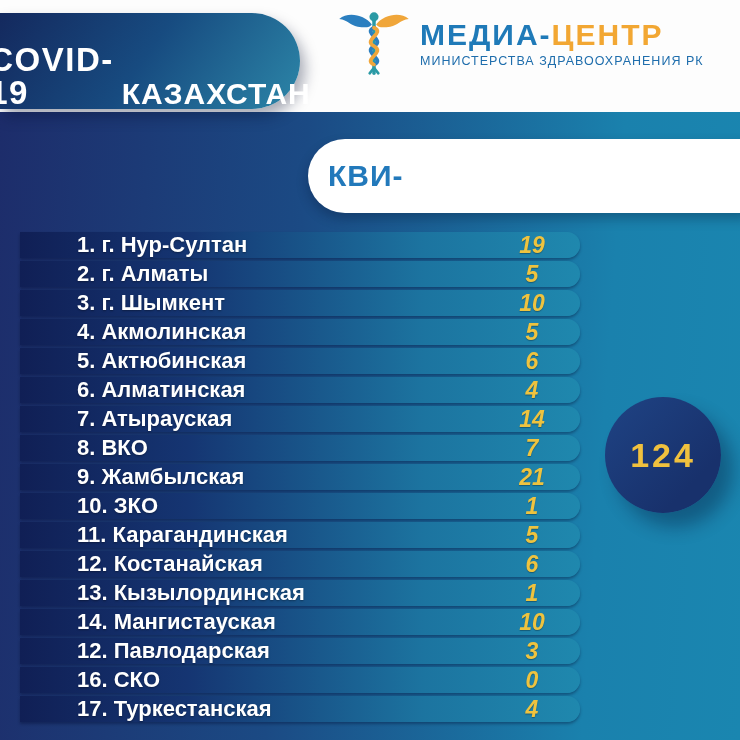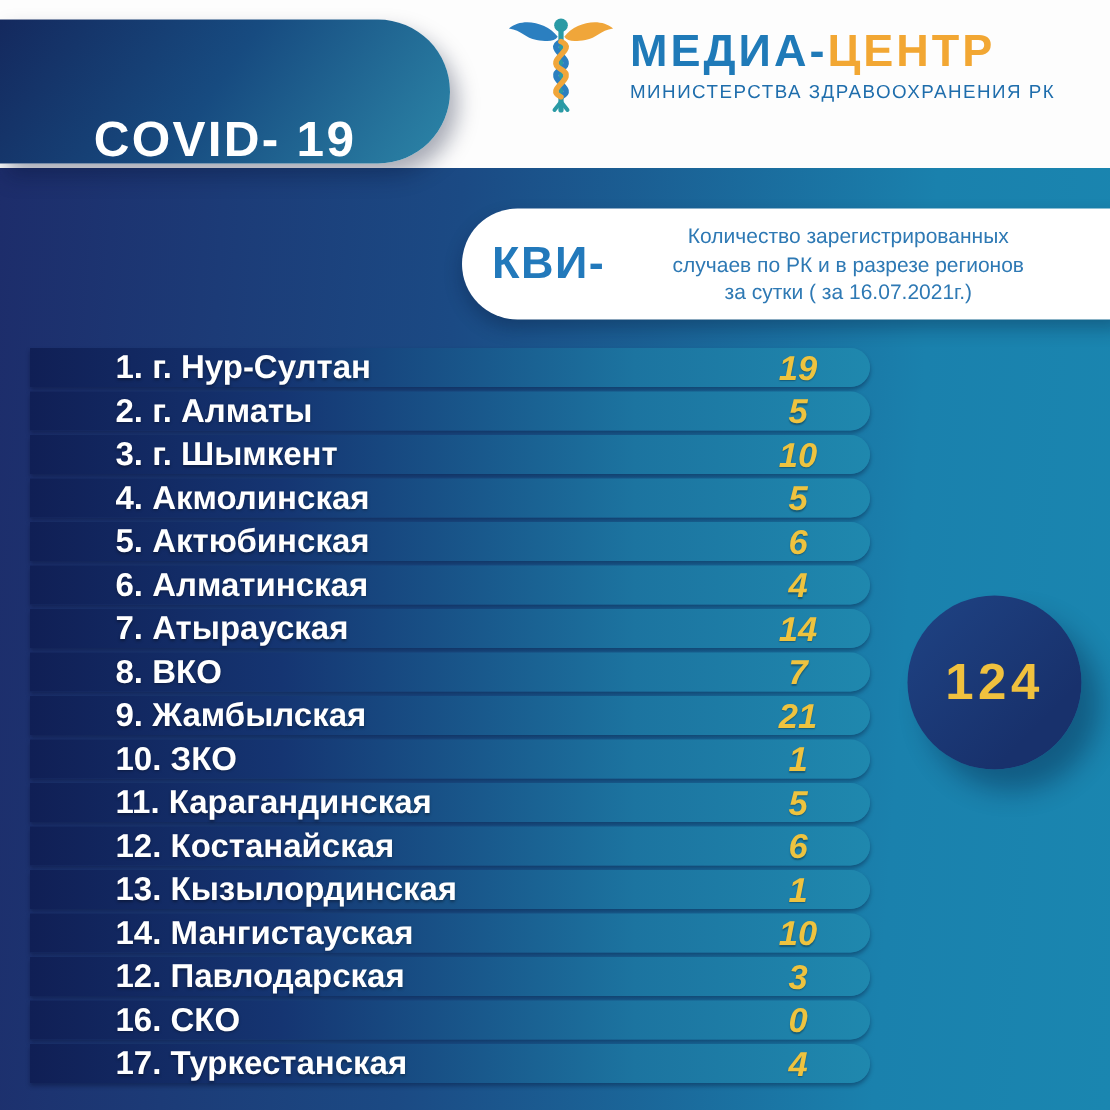--- a/index.html
+++ b/index.html
@@ -66,20 +66,21 @@
 </style>
 </head>
 <body>
 
 <div class="canvas">
 
   <div class="top-band"></div>
 
   <div class="covid-box">
     <div class="covid-line1">COVID- 19</div>
+    <div class="covid-line2">КАЗАХСТАН</div>
   </div>
 
   <div class="logo">
     <svg class="logo-icon" viewBox="0 0 70 70" xmlns="http://www.w3.org/2000/svg">
       <path d="M33 17 C 26 8, 11 5, 3 12 C 11 13, 13 18, 20 19 C 27 20, 31 20, 33 17 Z" fill="#2b7fc0"></path>
       <path d="M37 17 C 44 8, 59 5, 67 12 C 59 13, 57 18, 50 19 C 43 20, 39 20, 37 17 Z" fill="#f0a63a"></path>
       <circle cx="35" cy="10" r="4.2" fill="#2a9aa5"></circle>
       <line x1="35" y1="14" x2="35" y2="62" stroke="#2a9aa5" stroke-width="3.2" stroke-linecap="round"></line>
       <path d="M35 20 C 24 25, 46 31, 35 37 C 24 43, 46 49, 35 54" fill="none" stroke="#2b7fc0" stroke-width="3.4" stroke-linecap="round"></path>
       <path d="M35 20 C 46 25, 24 31, 35 37 C 46 43, 24 49, 35 54" fill="none" stroke="#f0a63a" stroke-width="3.4" stroke-linecap="round"></path>
@@ -88,25 +89,20 @@
     <div class="logo-text">
       <div class="brand">
         <span class="brand-blue">МЕДИА-</span><span class="brand-orange">ЦЕНТР</span>
       </div>
       <div class="logo-sub">МИНИСТЕРСТВА ЗДРАВООХРАНЕНИЯ РК</div>
     </div>
   </div>
 
   <div class="kvi-pill">
     <div class="kvi-label">КВИ-</div>
-    <div class="kvi-desc">
-      <div>Количество зарегистрированных</div>
-      <div>случаев по РК и в разрезе регионов</div>
-      <div>за сутки ( за 16.07.2021г.)</div>
-    </div>
   </div>
 
   <div class="rows">
 
       <div class="row">
         <span class="row-label">1. г. Нур-Султан</span>
         <span class="row-value">19</span>
       </div>
 
       <div class="row">

